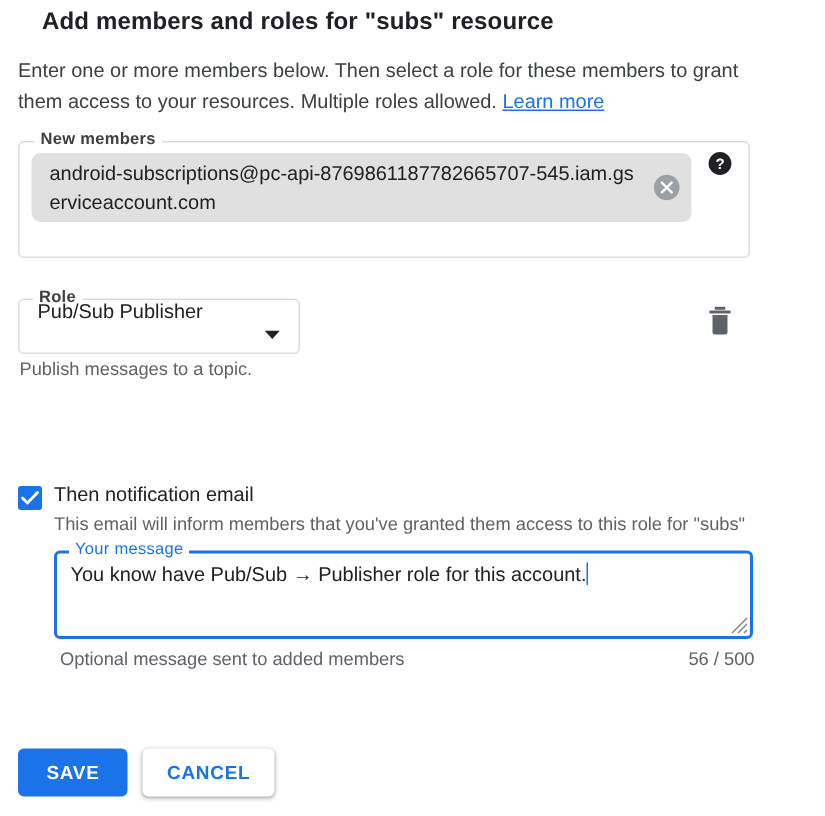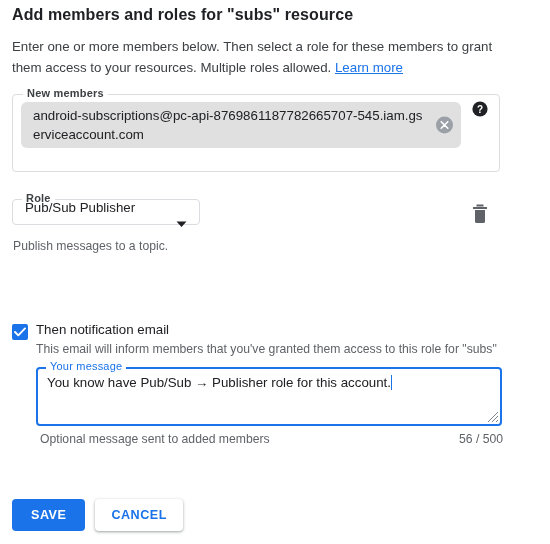--- a/index.html
+++ b/index.html
@@ -20,21 +20,21 @@
   .page {
     position: relative;
     width: 550px;
     height: 544px;
     padding: 0;
   }
 
   
   .title {
     position: absolute;
-    left: 12px;
+    left: 28px;
     top: 6px;
     font-size: 16px;
     font-weight: bold;
     letter-spacing: 0.1px;
     color: #202124;
   }
 
   
   .desc {
     position: absolute;
@@ -110,21 +110,21 @@
     height: 16px;
     cursor: pointer;
   }
 
   
   .role-outline {
     position: absolute;
     left: 12px;
     top: 199px;
     width: 188px;
-    height: 26px;
+    height: 37px;
     border: 1px solid #dadce0;
     border-radius: 4px;
     background: #fff;
     cursor: pointer;
   }
   .role-legend {
     position: absolute;
     left: 9px;
     top: -8px;
     background: #ffffff;

